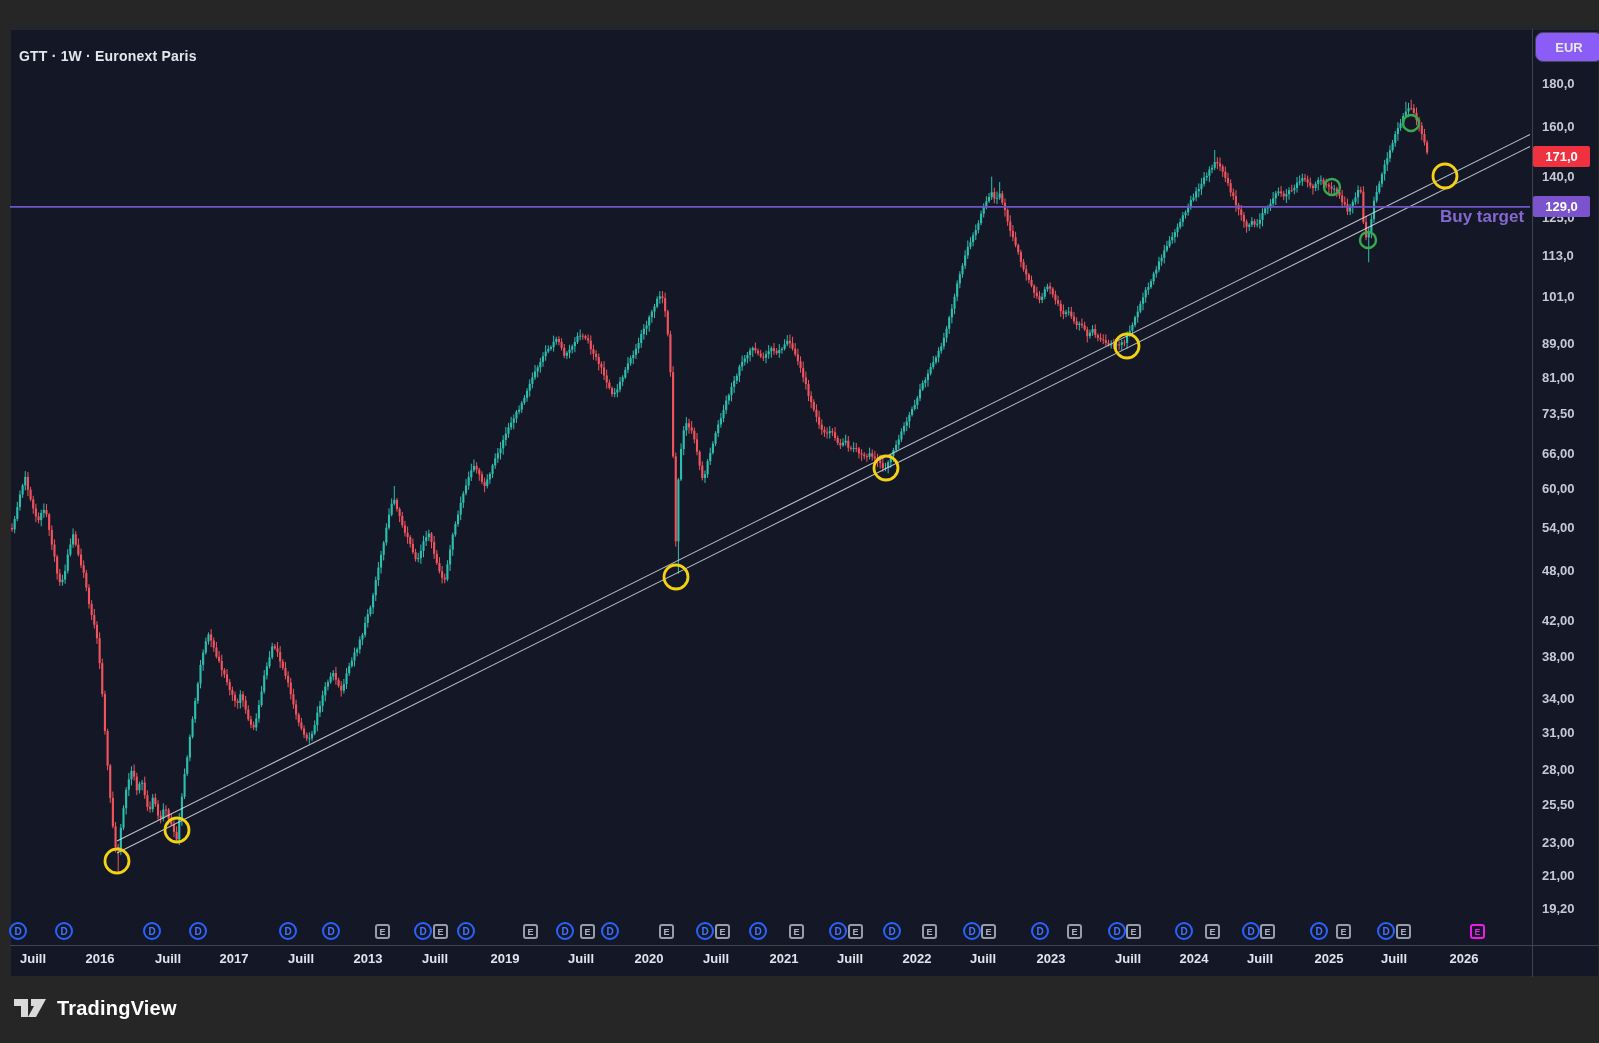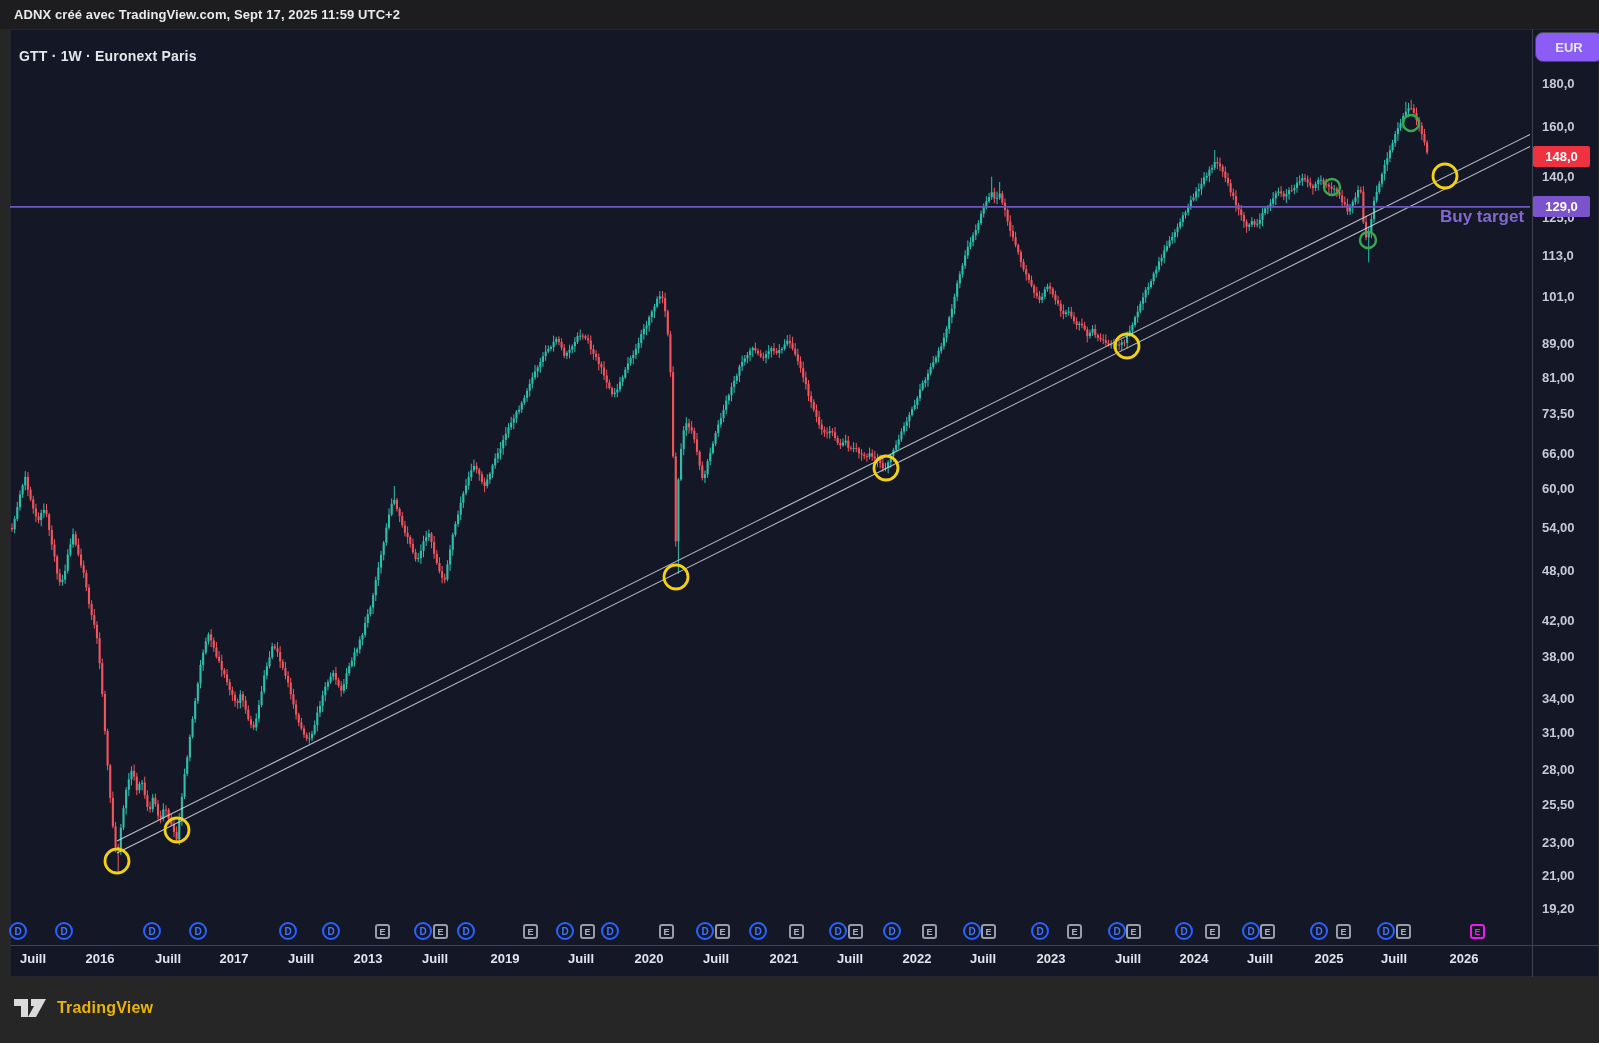--- a/index.html
+++ b/index.html
@@ -22,30 +22,27 @@
            color:#4076ff;font-size:10px;font-weight:700;display:flex;align-items:center;justify-content:center;cursor:pointer;}
   .badge-e{position:absolute;top:924px;width:15px;height:15px;margin-left:-8px;border:2px solid #979da9;border-radius:3px;
            color:#aeb4c0;font-size:9px;font-weight:700;display:flex;align-items:center;justify-content:center;cursor:pointer;}
   .badge-e.upcoming{border-color:#e81de8;color:#e81de8;}
   .axis-badge{position:absolute;left:1533px;width:57px;height:21px;border-radius:2px;color:#ffffff;
               font-size:13px;font-weight:700;display:flex;align-items:center;justify-content:center;}
   #last-badge{background:#f03240;}
   #target-badge{background:#7a53cd;}
   #buy-label{position:absolute;left:1440px;font-size:17px;font-weight:700;color:#8468cf;cursor:pointer;margin-top:21px;}
   .footer-logo{position:absolute;left:12px;top:993px;display:flex;align-items:center;gap:9px;cursor:pointer;}
-  .tv-text{font-size:16px;font-weight:700;color:#eab308;letter-spacing:.2px;}
+  .tv-text{font-size:20px;font-weight:700;color:#ffffff;letter-spacing:.2px;}
 </style>
 </head>
 <body>
 
 <div class="stage">
 
-  <div class="topbar">
-    <span class="topbar-text">ADNX créé avec TradingView.com, Sept 17, 2025 11:59 UTC+2</span>
-  </div>
 
   <div class="panel"></div>
 
   <svg id="chart-svg" width="1599" height="1043">
     <g id="g-candles">
         <g>
           <line x1="12" x2="12" y1="523.393261178468" y2="531.7555249064593" stroke="#f2545e" stroke-width="1"></line>
           <rect x="10.95" y="527.9240547430066" width="2.1" height="1.5291057110624706" fill="#f2545e"></rect>
         </g>
         <g>
@@ -2289,21 +2286,21 @@
       <div class="badge-e" style="left: 989px;">E</div>
       <div class="badge-e" style="left: 1075px;">E</div>
       <div class="badge-e" style="left: 1134px;">E</div>
       <div class="badge-e" style="left: 1213px;">E</div>
       <div class="badge-e" style="left: 1268px;">E</div>
       <div class="badge-e" style="left: 1344px;">E</div>
       <div class="badge-e" style="left: 1404px;">E</div>
       <div class="badge-e upcoming" style="left: 1478px;">E</div>
     </div>
 
-  <div id="last-badge" class="axis-badge" style="top: 145.674px;">148,0</div>
+  <div id="last-badge" class="axis-badge" style="top: 145.674px;">171,0</div>
   <div id="target-badge" class="axis-badge" style="top: 196.336px;">129,0</div>
   <div id="buy-label" style="top: 185.836px;">Buy target</div>
 
   <div class="footer-logo">
     <svg width="36" height="30" viewBox="0 0 36 30">
       <path d="M2 6 H16 V24 H9 V13 H2 Z" fill="#d9dadc"></path>
       <path d="M19 6 H34 L24 24 H16 L22 13 H19 Z" fill="#d9dadc"></path>
     </svg>
     <span class="tv-text">TradingView</span>
   </div>

